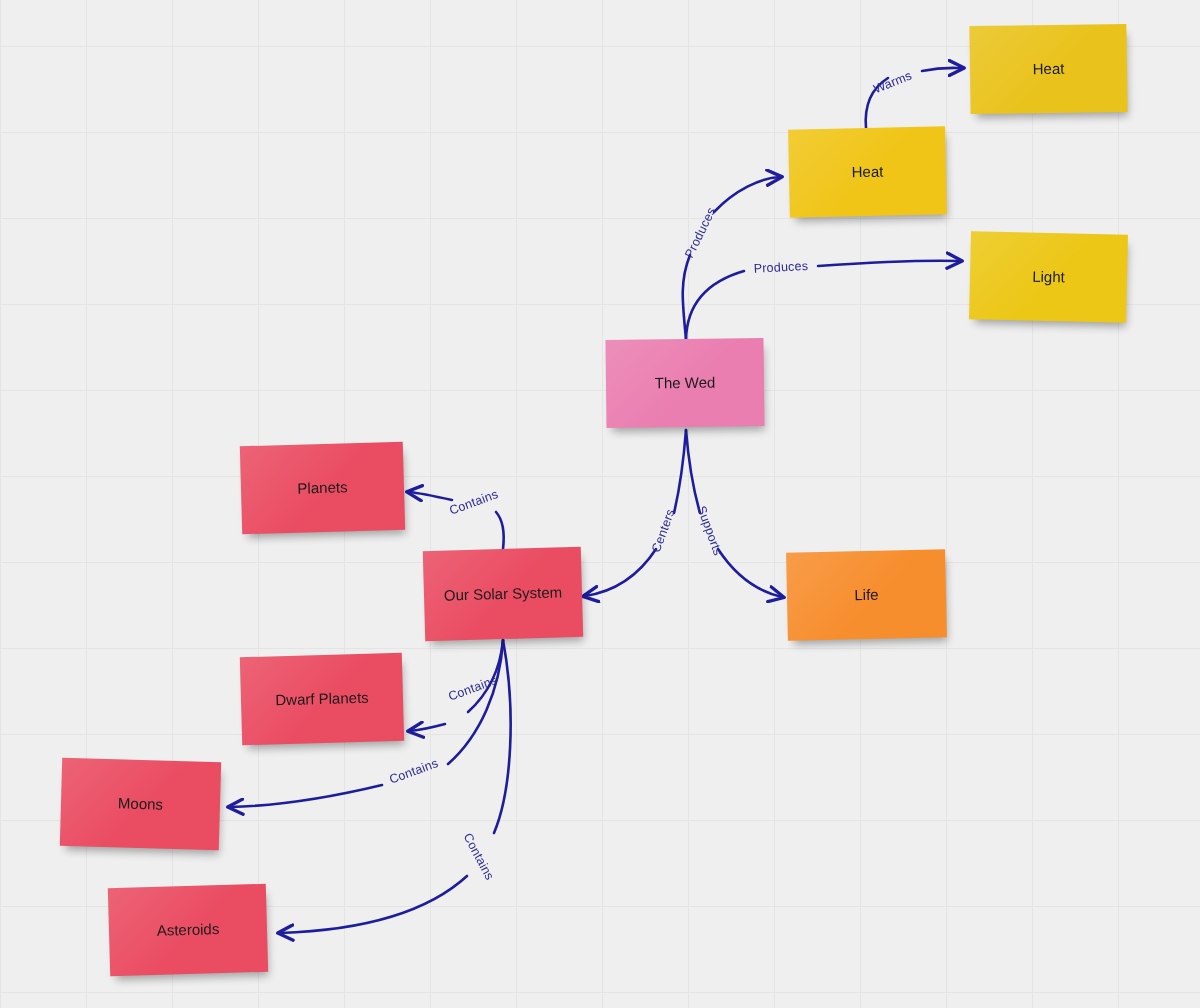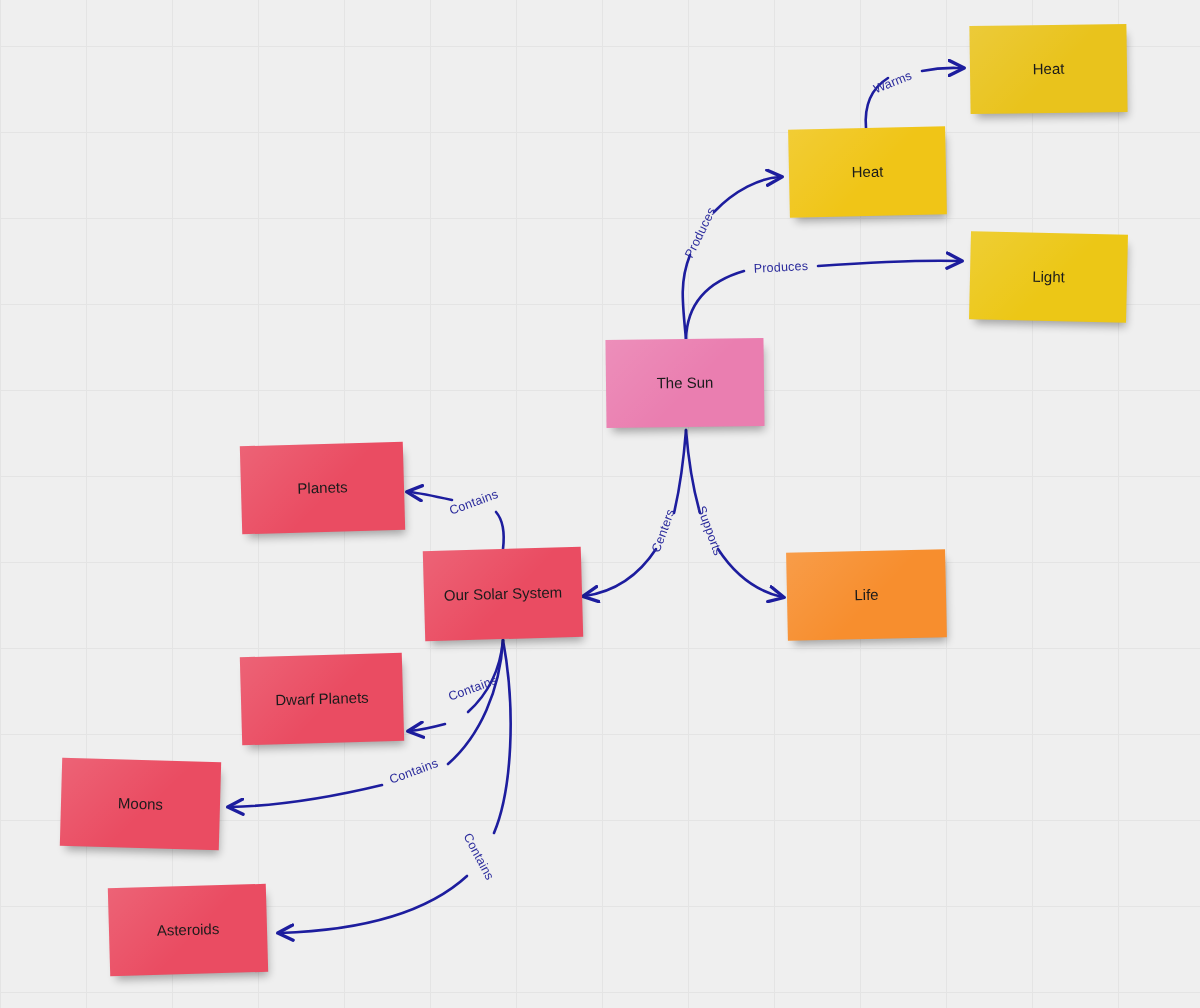--- a/index.html
+++ b/index.html
@@ -126,21 +126,21 @@
       <div class="node" style="left: 970px; top: 25px; width: 157px; height: 88px; background: rgb(233, 195, 28); transform: rotate(-0.8deg);">
         <span class="node-label">Heat</span>
       </div>
       <div class="node" style="left: 789px; top: 128px; width: 157px; height: 88px; background: rgb(240, 197, 23); transform: rotate(-1.2deg);">
         <span class="node-label">Heat</span>
       </div>
       <div class="node" style="left: 970px; top: 233px; width: 157px; height: 88px; background: rgb(236, 199, 22); transform: rotate(1.3deg);">
         <span class="node-label">Light</span>
       </div>
       <div class="node" style="left: 606px; top: 339px; width: 158px; height: 88px; background: rgb(234, 126, 176); transform: rotate(-0.7deg);">
-        <span class="node-label">The Sun</span>
+        <span class="node-label">The Wed</span>
       </div>
       <div class="node" style="left: 241px; top: 444px; width: 163px; height: 88px; background: rgb(234, 76, 98); transform: rotate(-1.6deg);">
         <span class="node-label">Planets</span>
       </div>
       <div class="node" style="left: 424px; top: 549px; width: 158px; height: 90px; background: rgb(234, 76, 98); transform: rotate(-1.6deg);">
         <span class="node-label">Our Solar System</span>
       </div>
       <div class="node" style="left: 787px; top: 551px; width: 159px; height: 88px; background: rgb(247, 142, 46); transform: rotate(-1.2deg);">
         <span class="node-label">Life</span>
       </div>

